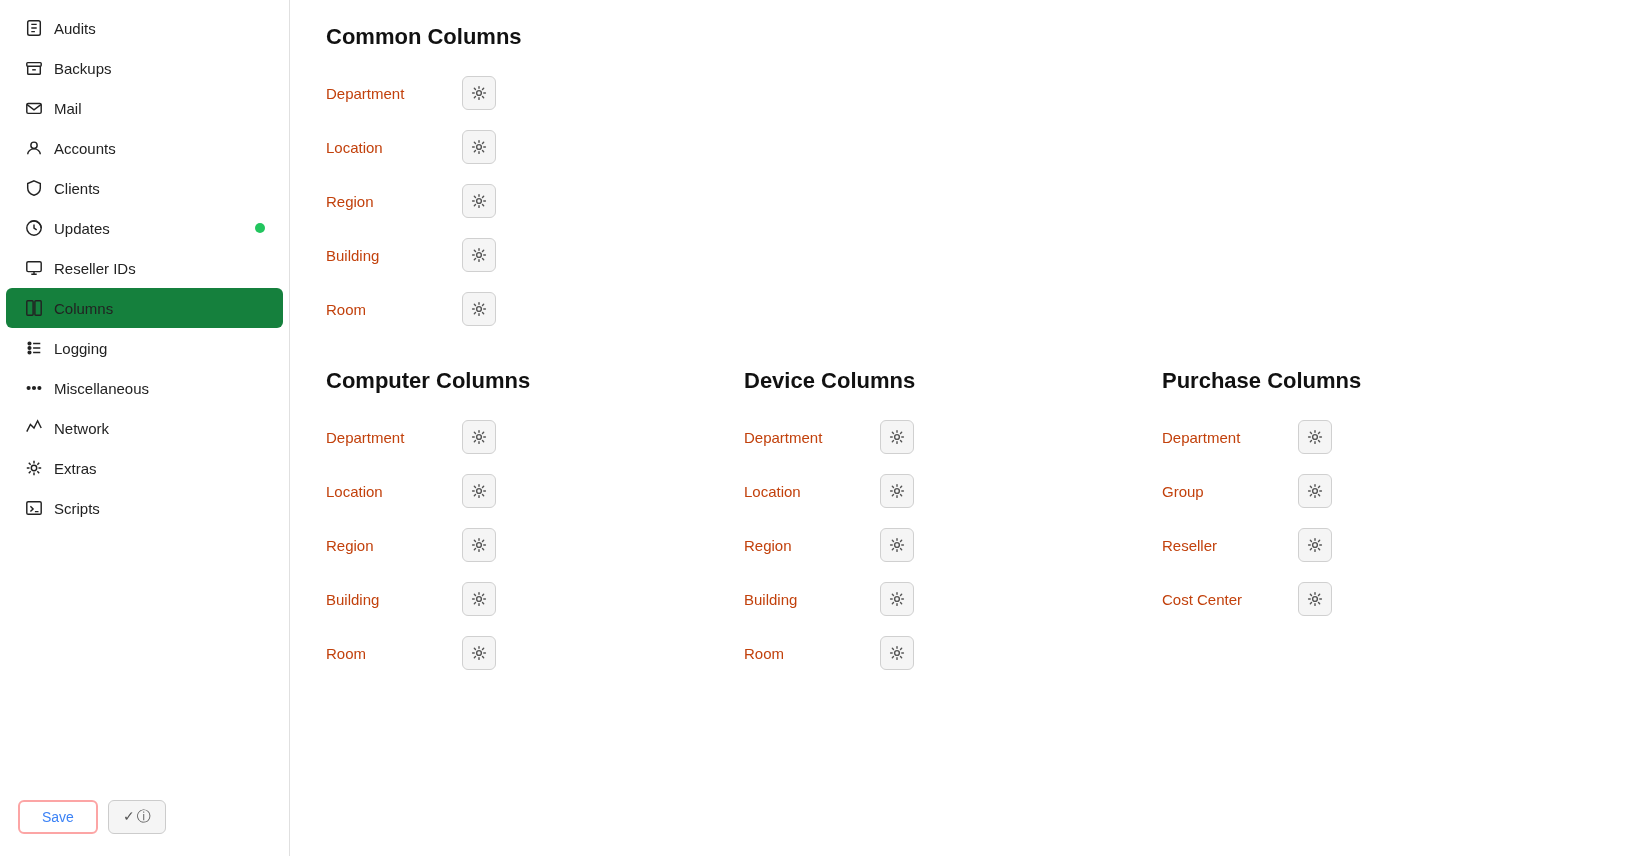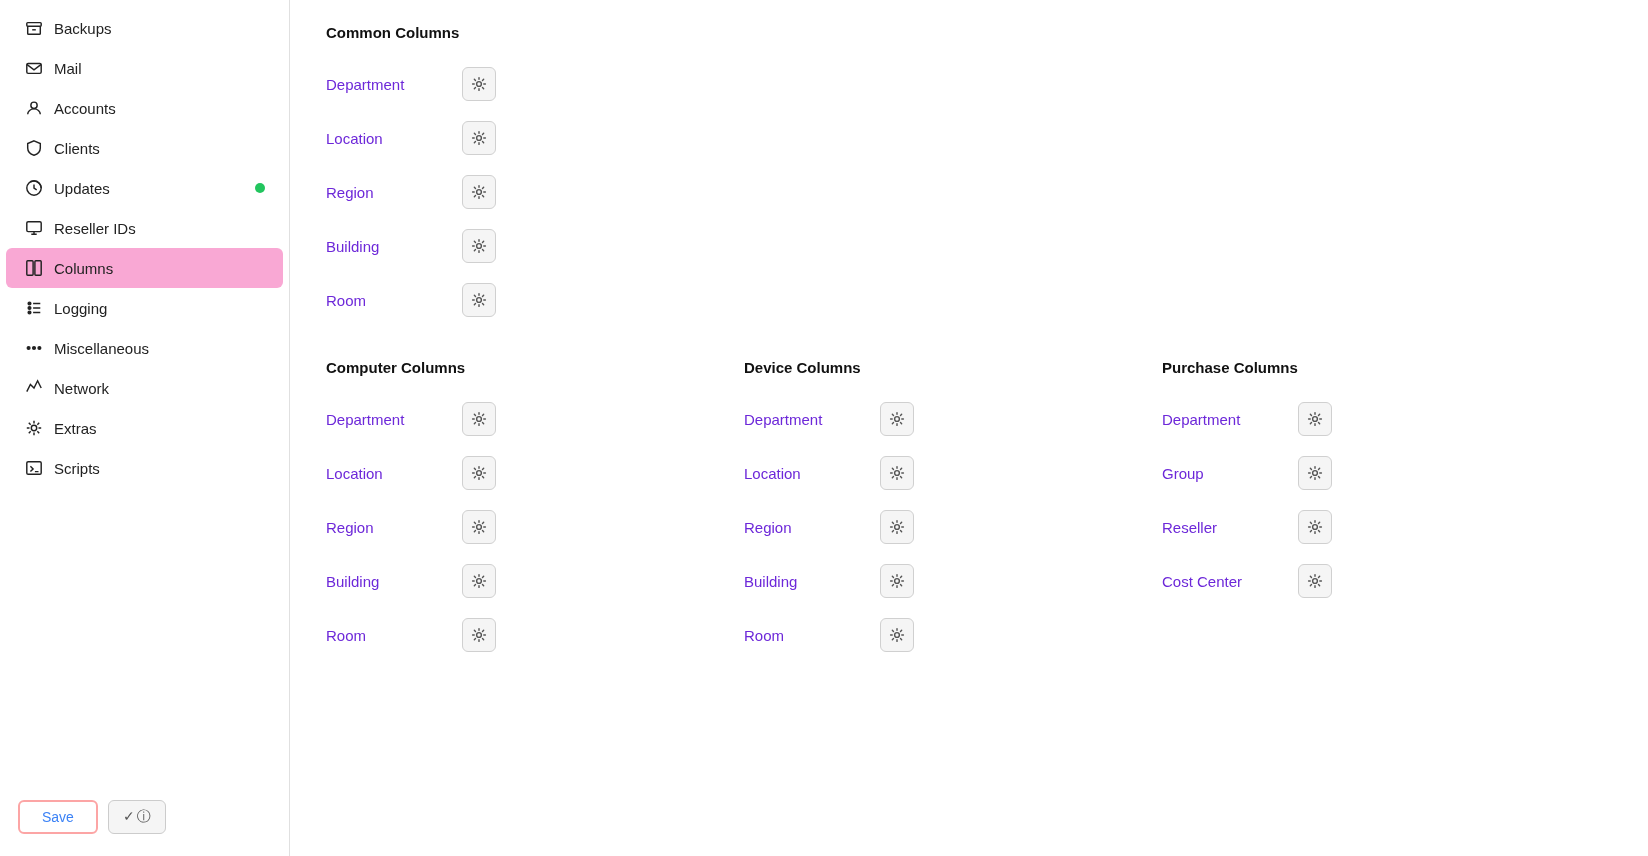--- a/index.html
+++ b/index.html
@@ -21,21 +21,21 @@
       align-items: center;
       gap: 10px;
       padding: 10px 18px;
       cursor: pointer;
       font-size: 15px;
       color: #222;
       position: relative;
       border-radius: 6px;
       margin: 0 6px;
     }
-    .nav-item.active { background: #f9a8d4; font-weight: 500; }
+    .nav-item.active { background: #15803d; font-weight: 500; }
     .nav-icon {
       width: 20px;
       height: 20px;
       display: flex;
       align-items: center;
       justify-content: center;
       flex-shrink: 0;
     }
     .nav-badge {
       width: 10px;
@@ -73,34 +73,34 @@
     }
 
     
     #main {
       flex: 1;
       padding: 24px 36px;
       overflow-y: auto;
       background: #fff;
     }
     .section-title {
-      font-size: 15px;
+      font-size: 22px;
       font-weight: 700;
       margin-bottom: 16px;
       color: #111;
     }
     .col-row {
       display: flex;
       align-items: center;
       padding: 10px 0;
       gap: 16px;
     }
     .col-row-label {
       font-size: 15px;
-      color: #6d28d9;
+      color: #c2410c;
       min-width: 120px;
     }
     .gear-btn {
       width: 34px;
       height: 34px;
       border: 1px solid #d0d0d0;
       background: #f5f5f5;
       border-radius: 6px;
       display: flex;
       align-items: center;
@@ -128,20 +128,30 @@
     }
   </style>
 </head>
 <body>
 
 <nav id="sidebar">
   <div id="nav-items">
       <div class="nav-item">
     <span class="nav-icon">
           <svg viewBox="0 0 20 20" fill="none" stroke="currentColor" stroke-width="1.6" width="18" height="18">
+            <rect x="3" y="2" width="14" height="16" rx="2"></rect>
+            <path d="M7 6h6M7 10h6M7 14h4"></path>
+          </svg>
+        </span>
+    <span>Audits</span>
+
+  </div>
+      <div class="nav-item">
+    <span class="nav-icon">
+          <svg viewBox="0 0 20 20" fill="none" stroke="currentColor" stroke-width="1.6" width="18" height="18">
             <rect x="2" y="4" width="16" height="4" rx="1"></rect>
             <path d="M3 8v8a1 1 0 001 1h12a1 1 0 001-1V8"></path>
             <path d="M8 12h4"></path>
           </svg>
         </span>
     <span>Backups</span>
 
   </div>
       <div class="nav-item">
     <span class="nav-icon">

